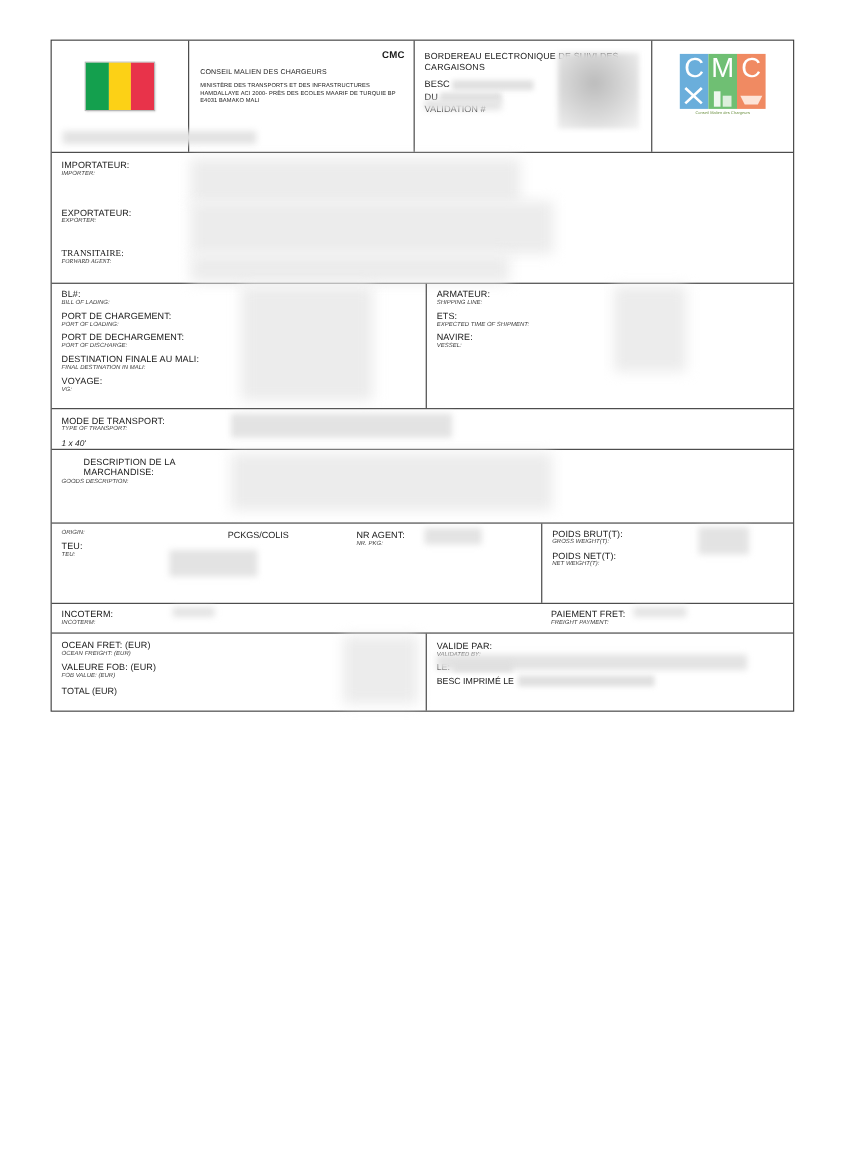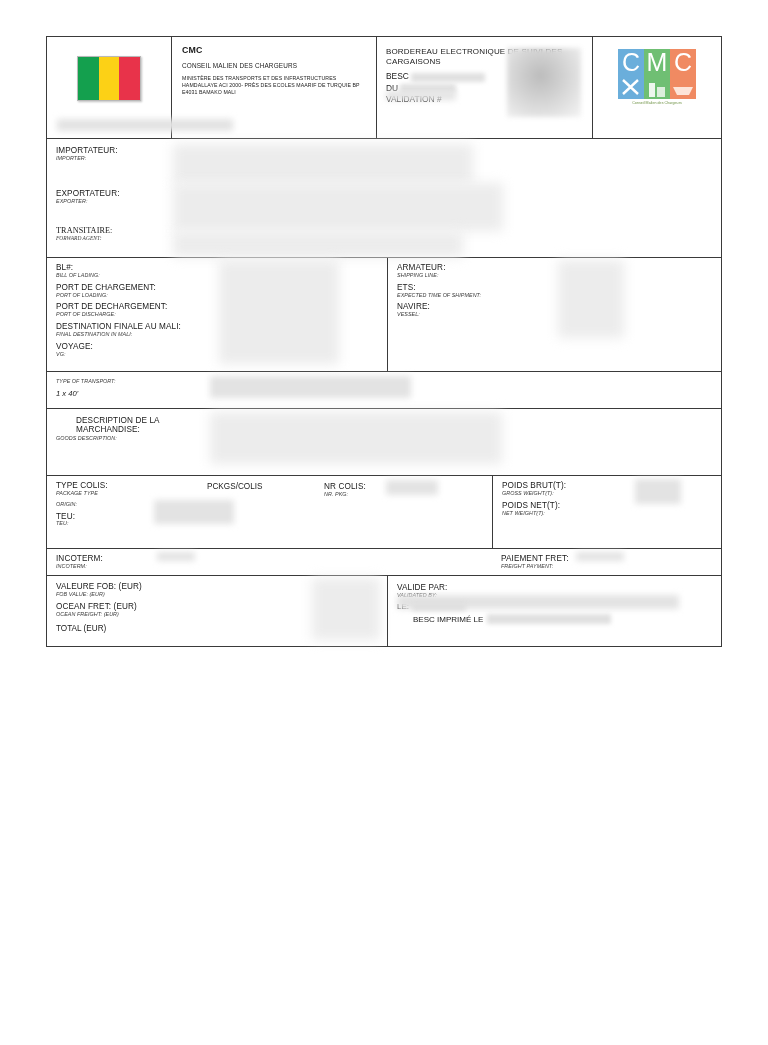--- a/index.html
+++ b/index.html
@@ -70,21 +70,21 @@
     border: 1px solid #b9b9b9;
     box-shadow: 1px 1px 2px rgba(0,0,0,.25);
   }
   .flag i { display: block; flex: 1; height: 100%; }
 
   .hdr-cmc {
     width: 205px;
     padding: 8px 8px 0 10px;
     box-sizing: border-box;
   }
-  .cmc-title { font-size: 8.8px; font-weight: bold; letter-spacing: .2px; }
+  .cmc-title { font-size: 8.8px; font-weight: bold; letter-spacing: .2px; text-align: right; }
   .cmc-sub { font-size: 6.4px; margin-top: 7px; letter-spacing: .15px; }
   .cmc-addr { font-size: 5.2px; margin-top: 6px; line-height: 1.32; letter-spacing: .1px; }
 
   .hdr-besc {
     width: 216px;
     padding: 10px 6px 0 9px;
     box-sizing: border-box;
     position: relative;
   }
   .besc-title { font-size: 8px; line-height: 1.28; letter-spacing: .15px; }
@@ -144,21 +144,21 @@
   .inco { height: 26px; position: relative; }
   .inco-l { width: 445px; padding: 5px 0 0 9px; box-sizing: border-box; }
   .inco-r { flex: 1; padding: 5px 0 0 9px; box-sizing: border-box; position: relative; }
 
   
   .foot { height: 70px; }
   .foot-l { width: 340px; padding: 7px 0 0 9px; box-sizing: border-box; position: relative; }
   .foot-r { flex: 1; padding: 7px 0 0 9px; box-sizing: border-box; position: relative; }
   .tot { font-size: 8.2px; margin-top: 7px; }
   .le-line { display: flex; align-items: center; font-size: 8px; margin-top: 3px; }
-  .bil-line { display: flex; align-items: flex-end; font-size: 8px; margin-top: 3px; margin-left: 16px; }
+  .bil-line { display: flex; align-items: flex-end; font-size: 8px; margin-top: 3px; }
 
   
   .rd {
     position: absolute;
     background: #e3e3e3;
     filter: blur(3px);
     border-radius: 1px;
   }
   .rd.soft { background: #ececec; filter: blur(6px); }
   .rd.inl {
@@ -294,47 +294,44 @@
         </div>
         <div class="lbl">
           <div class="fr">NAVIRE:</div>
           <div class="en">VESSEL:</div>
         </div>
         <div class="rd soft" style="left:170px;top:2px;width:66px;height:78px;"></div>
       </div>
     </div>
 
     <div class="transp bt">
+      <div class="fr">MODE DE TRANSPORT:</div>
       <div class="en">TYPE OF TRANSPORT:</div>
       <div class="ctr">1 x 40'</div>
       <div class="rd" style="left:163px;top:4px;width:201px;height:22px;"></div>
     </div>
 
     <div class="goods bt">
       <div class="fr">DESCRIPTION DE LA MARCHANDISE:</div>
       <div class="en">GOODS DESCRIPTION:</div>
       <div class="rd soft" style="left:163px;top:3px;width:292px;height:52px;"></div>
     </div>
 
     <div class="row colis bt">
       <div class="colis-l">
         <div class="lbl">
-          <div class="fr">TYPE COLIS:</div>
-          <div class="en">PACKAGE TYPE</div>
-        </div>
-        <div class="lbl">
           <div class="en">ORIGIN:</div>
         </div>
         <div class="lbl">
           <div class="fr">TEU:</div>
           <div class="en">TEU:</div>
         </div>
         <div class="pk-hd">PCKGS/COLIS</div>
         <div class="nrcoli">
-          <div class="fr">NR COLIS:</div>
+          <div class="fr">NR AGENT:</div>
           <div class="en">NR. PKG:</div>
         </div>
         <div class="rd" style="left:339px;top:4px;width:52px;height:15px;"></div>
         <div class="rd" style="left:107px;top:24px;width:80px;height:24px;"></div>
       </div>
 
       <div class="colis-r bl">
         <div class="lbl">
           <div class="fr">POIDS BRUT(T):</div>
           <div class="en">GROSS WEIGHT(T):</div>
@@ -356,26 +353,26 @@
       <div class="inco-r">
         <div class="fr">PAIEMENT FRET:</div>
         <div class="en">FREIGHT PAYMENT:</div>
         <div class="rd" style="left:84px;top:3px;width:48px;height:9px;"></div>
       </div>
     </div>
 
     <div class="row foot bt">
       <div class="foot-l">
         <div class="lbl">
+          <div class="fr">OCEAN FRET:  (EUR)</div>
+          <div class="en">OCEAN FREIGHT:  (EUR)</div>
+        </div>
+        <div class="lbl">
           <div class="fr">VALEURE FOB:  (EUR)</div>
           <div class="en">FOB VALUE:  (EUR)</div>
-        </div>
-        <div class="lbl">
-          <div class="fr">OCEAN FRET:  (EUR)</div>
-          <div class="en">OCEAN FREIGHT:  (EUR)</div>
         </div>
         <div class="tot">TOTAL (EUR)</div>
         <div class="rd soft" style="left:265px;top:2px;width:68px;height:62px;"></div>
       </div>
 
       <div class="foot-r bl">
         <div class="fr">VALIDE PAR:</div>
         <div class="en">VALIDATED BY:</div>
         <div class="rd" style="left:9px;top:19px;width:282px;height:14px;"></div>
         <div class="le-line">

